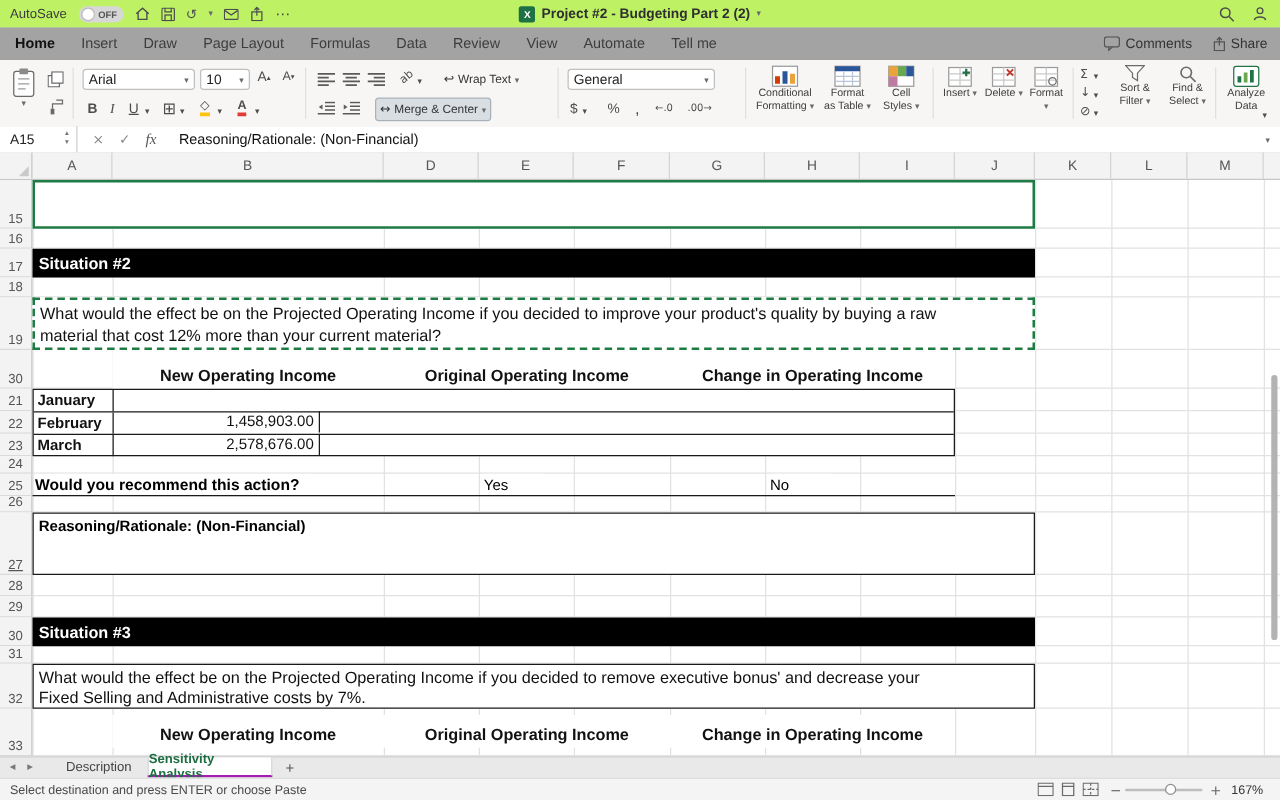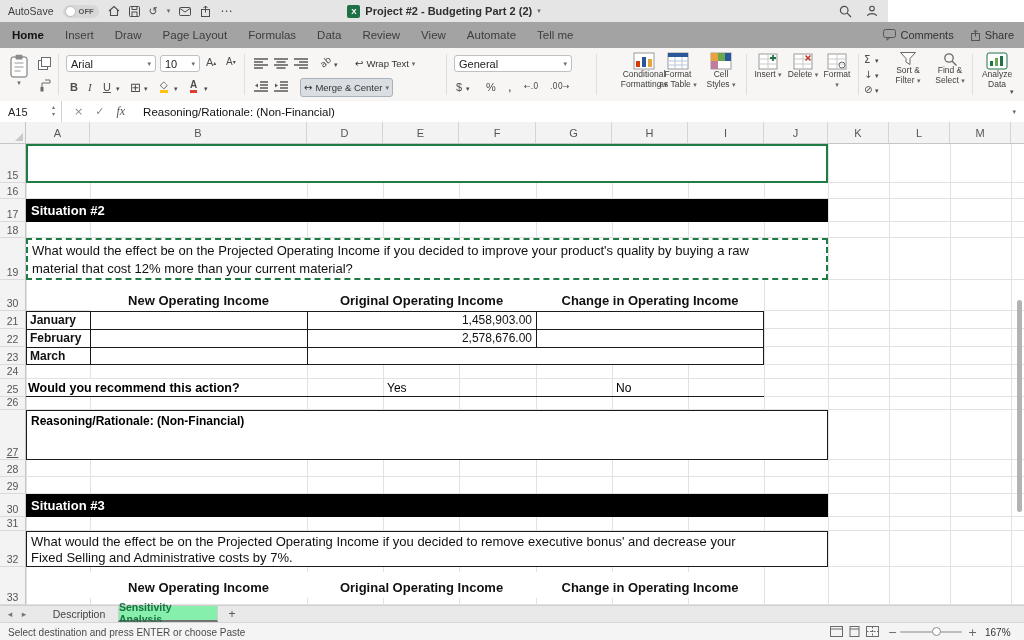--- a/index.html
+++ b/index.html
@@ -1,21 +1,21 @@
 <!DOCTYPE html>
 <html><head>
 <meta charset="utf-8">
 <style>
   html,body{margin:0;padding:0;background:#fff;}
   .app{position:relative;width:1024px;height:640px;overflow:hidden;font-family:"Liberation Sans",sans-serif;background:#fff;}
   .abs{position:absolute;}
   .glyph{font-family:"DejaVu Sans","Liberation Sans",sans-serif;}
   svg{display:block;}
   
-  #titlebar{position:absolute;left:0;top:0;width:888px;height:22px;background:#e5e5e5;border-bottom:1px solid #d8d8d8;display:flex;align-items:center;font-size:10.5px;color:#3c3c3c;}
+  #titlebar{position:absolute;left:0;top:0;width:1024px;height:22px;background:#bef264;border-bottom:1px solid #d8d8d8;display:flex;align-items:center;font-size:10.5px;color:#3c3c3c;}
   .tb-left{display:flex;align-items:center;gap:9px;padding-left:8px;}
   .pill{display:inline-flex;align-items:center;background:#d7d7d7;border-radius:7px;height:13px;padding:0 5px 0 2px;gap:3px;}
   .knob{width:9px;height:9px;border-radius:50%;background:#fff;border:1px solid #bdbdbd;}
   .pill-txt{font-size:7.5px;font-weight:bold;color:#555;}
   .tbi{display:inline-flex;align-items:center;justify-content:center;height:16px;color:#4d4d4d;}
   .tb-center{position:absolute;left:0;right:0;top:0;height:22px;display:flex;align-items:center;justify-content:center;gap:5px;pointer-events:none;}
   .xl-logo{width:13px;height:13px;background:#1e7145;border-radius:2px;color:#fff;font-size:8px;font-weight:bold;display:flex;align-items:center;justify-content:center;}
   .tb-title{font-size:11px;font-weight:600;color:#2f2f2f;}
   .tb-right{position:absolute;right:10px;top:0;height:22px;display:flex;align-items:center;gap:14px;}
   
@@ -53,36 +53,36 @@
   .gstripe{position:absolute;left:26px;right:0;border-bottom:1px solid #e2e2e2;}
   .gvline{position:absolute;top:0;bottom:0;width:1px;background:#e2e2e2;}
   .rowh{position:absolute;left:0;width:26px;box-sizing:border-box;border-right:1px solid #c6c6c6;border-bottom:1px solid #dadada;display:flex;align-items:flex-end;justify-content:center;font-size:10.5px;color:#555;padding-bottom:1px;background:#f3f3f3;}
   .selbox{border:2px solid #1e7b44;background:#fff;box-sizing:border-box;}
   .banner{background:#000;color:#fff;font-weight:bold;font-size:13px;line-height:23px;padding-left:5px;box-sizing:border-box;}
   .qbox{background:#fff;font-size:13px;color:#111;box-sizing:border-box;padding-left:4px;}
   .q2{border:2px dashed #1e7b44;padding-top:2px;line-height:18px;}
   .q3{border:1px solid #1a1a1a;padding-top:2px;line-height:16px;}
   .th{display:flex;align-items:flex-end;justify-content:center;font-weight:bold;font-size:13px;color:#111;background:#fff;padding-bottom:3px;box-sizing:border-box;}
   .t1{border:1px solid #1a1a1a;background:#fff;box-sizing:border-box;display:flex;flex-direction:column;}
-  .t1row{display:flex;height:17px;border-bottom:1px solid #1a1a1a;}
+  .t1row{display:flex;height:17px;border-bottom:1px solid #1a1a1a;flex-direction:column;}
   .t1row:last-child{border-bottom:none;flex:1;}
   .tc{box-sizing:border-box;font-size:12px;line-height:17px;color:#111;}
   .tc.m{width:64px;font-weight:bold;padding-left:3px;border-right:1px solid #1a1a1a;}
   .tc.b{width:217px;border-right:1px solid #1a1a1a;}
   .tc.v{width:229px;border-right:1px solid #1a1a1a;text-align:right;padding-right:4px;}
   .tc.g{flex:1;}
   .rbox{border:1px solid #1a1a1a;background:#fff;box-sizing:border-box;}
   .rbox span{display:inline-block;font-weight:bold;font-size:12px;padding:3px 0 0 4px;}
   .cellb{font-weight:bold;font-size:12.5px;line-height:18px;background:#fff;}
   .celln{font-size:12px;line-height:18px;background:#fff;}
   .hline{background:#1a1a1a;height:1px;}
   
   #sheettabs{position:absolute;left:0;top:605px;width:1024px;height:17px;background:#e9e9e9;border-top:1px solid #cfcfcf;box-sizing:border-box;font-size:10.5px;color:#444;}
   .stab{position:absolute;top:0;height:16px;display:flex;align-items:center;justify-content:center;}
-  .stab.active{background:#86efac;border-left:1px solid #cfcfcf;border-right:1px solid #cfcfcf;border-bottom:2px solid #737373;box-sizing:border-box;font-weight:bold;color:#1d6f42;}
+  .stab.active{background:#ffffff;border-left:1px solid #cfcfcf;border-right:1px solid #cfcfcf;border-bottom:2px solid #a21caf;box-sizing:border-box;font-weight:bold;color:#1d6f42;}
   
   #statusbar{position:absolute;left:0;top:622px;width:1024px;height:18px;background:#f4f4f4;border-top:1px solid #d6d6d6;box-sizing:border-box;font-size:10px;color:#4a4a4a;}
   .track{position:absolute;top:8px;height:2px;background:#bdbdbd;border-radius:1px;}
   .thumb{position:absolute;top:4px;width:9px;height:9px;border-radius:50%;background:#fdfdfd;border:1px solid #8e8e8e;box-sizing:border-box;}
   #vscroll{position:absolute;left:1017px;top:300px;width:5px;height:212px;background:#b3b3b3;border-radius:3px;z-index:6;}
 </style>
 </head>
 <body>
 
 <div class="app">
@@ -272,21 +272,21 @@
         <span class="glyph chev">▾</span>
       </div>
     <span class="rico" style="left:456px;top:33px;font-size:11px">$</span>
     <span class="rico glyph chev" style="left:466px;top:37px">▾</span>
     <span class="rico" style="left:486px;top:33px;font-size:11px">%</span>
     <span class="rico" style="left:508px;top:31px;font-size:13px">,</span>
     <span class="rico glyph" style="left:524px;top:34px;font-size:8px">←.0</span>
     <span class="rico glyph" style="left:550px;top:34px;font-size:8px">.00→</span>
     <div class="rdiv" style="left:596px"></div>
 
-    <div class="abs" style="left:620px;top:4px;width:48px;text-align:center">
+    <div class="abs" style="left:604px;top:4px;width:48px;text-align:center">
       <svg style="margin:0 auto" width="22" height="18" viewBox="0 0 22 18">
           <rect x="1" y="1" width="20" height="16" fill="#fff" stroke="#9a9a9a"></rect>
           <rect x="3" y="9" width="4" height="6" fill="#d83b01"></rect>
           <rect x="9" y="5" width="4" height="10" fill="#2b579a"></rect>
           <rect x="15" y="7" width="4" height="8" fill="#e8a33d"></rect>
         </svg>
       <div class="bigbtn-label"><span>Conditional</span><br><span>Formatting</span> <span class="glyph chev">▾</span></div>
     </div>
     <div class="abs" style="left:656px;top:4px;width:44px;text-align:center">
       <svg style="margin:0 auto" width="22" height="18" viewBox="0 0 22 18">

